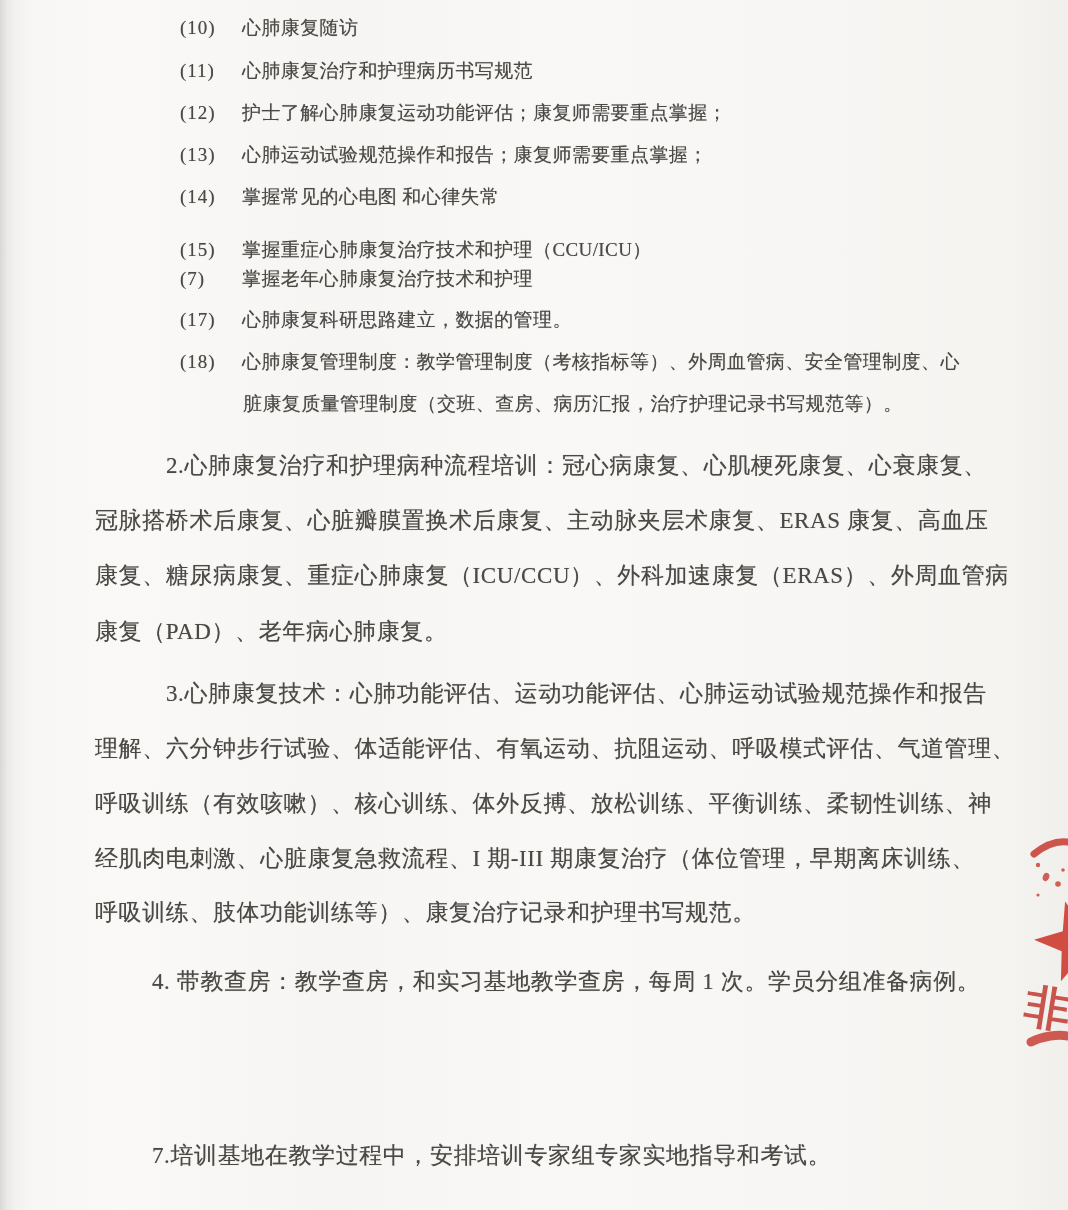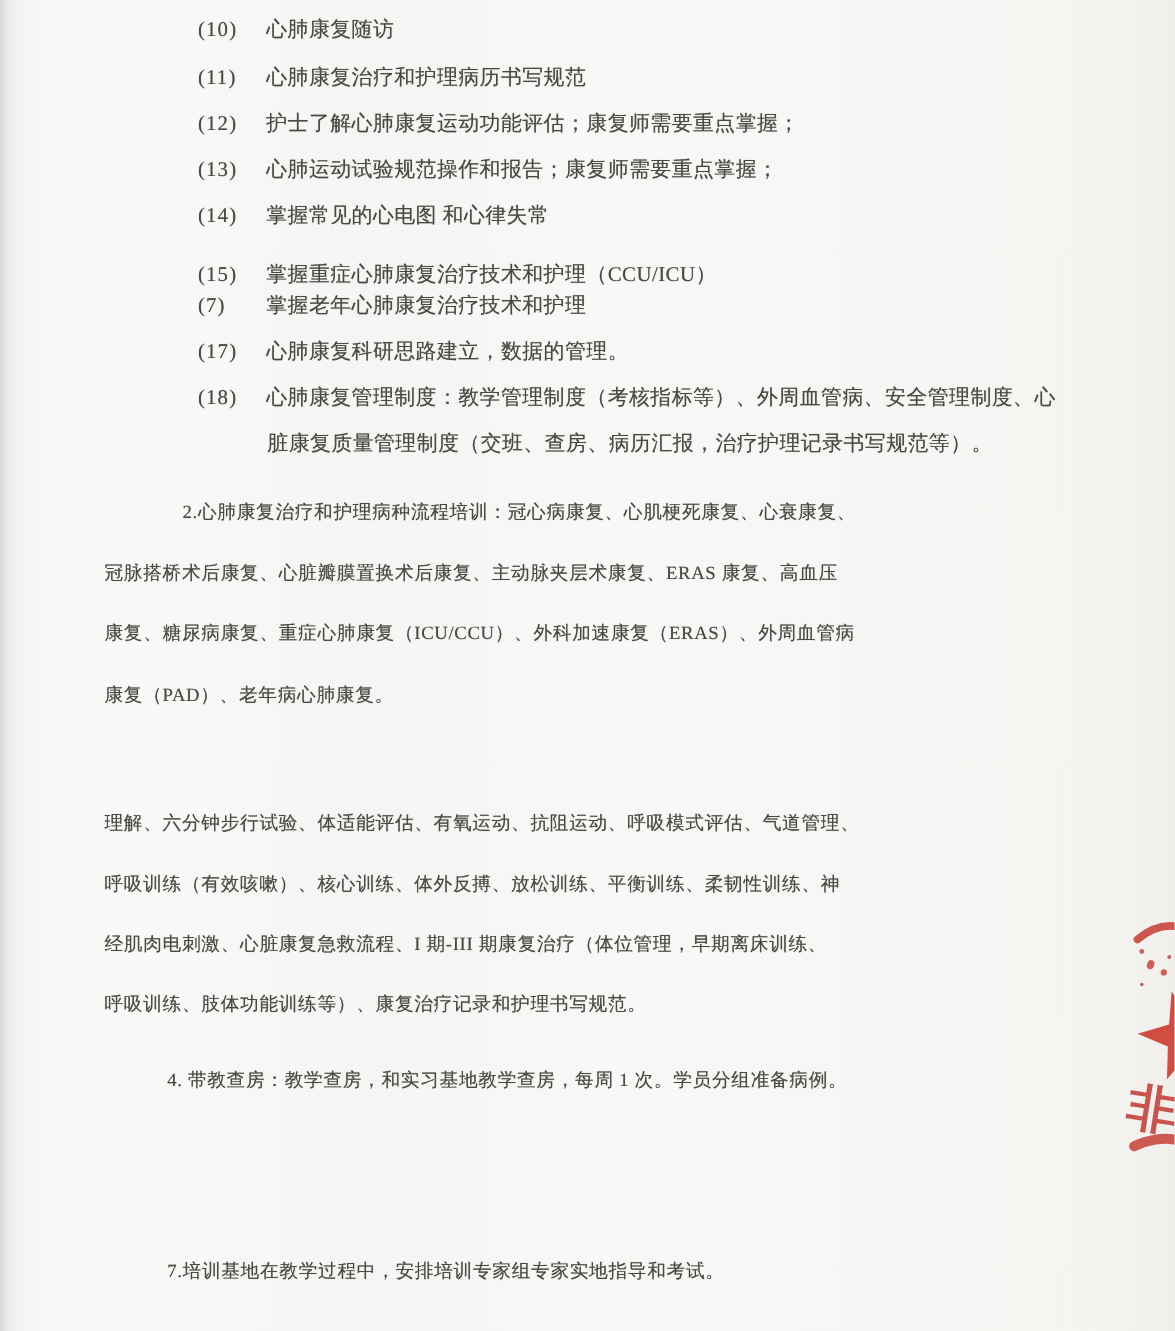--- a/index.html
+++ b/index.html
@@ -18,21 +18,21 @@
     color:#47463f;
   }
   .line{
     position:absolute;
     white-space:nowrap;
     color:#4a4944;
     text-shadow:0 0 0.7px rgba(74,73,68,0.55);
   }
   .li{font-size:19px;line-height:27px;letter-spacing:0.4px;}
   .li .num{display:inline-block;width:62px;letter-spacing:1px;}
-  .para{font-size:17px;line-height:31px;letter-spacing:0.6px;}
+  .para{font-size:23px;line-height:31px;letter-spacing:0.6px;}
   .stamp{
     position:absolute;left:1018px;top:832px;width:50px;height:224px;
   }
 </style>
 </head>
 <body>
 
 <div class="page">
 
   <div class="line li" style="top:14px;left:180px"><span class="num">(10)</span><span>心肺康复随访</span></div>
@@ -44,20 +44,21 @@
   <div class="line li" style="top:265px;left:180px"><span class="num">(7)</span><span>掌握老年心肺康复治疗技术和护理</span></div>
   <div class="line li" style="top:306px;left:180px"><span class="num">(17)</span><span>心肺康复科研思路建立，数据的管理。</span></div>
   <div class="line li" style="top:348px;left:180px"><span class="num">(18)</span><span>心肺康复管理制度：教学管理制度（考核指标等）、外周血管病、安全管理制度、心</span></div>
   <div class="line li" style="top:390px;left:243px">脏康复质量管理制度（交班、查房、病历汇报，治疗护理记录书写规范等）。</div>
 
   <div class="line para" style="top:450px;left:166px">2.心肺康复治疗和护理病种流程培训：冠心病康复、心肌梗死康复、心衰康复、</div>
   <div class="line para" style="top:505px;left:95px">冠脉搭桥术后康复、心脏瓣膜置换术后康复、主动脉夹层术康复、ERAS 康复、高血压</div>
   <div class="line para" style="top:616px;left:95px">康复（PAD）、老年病心肺康复。</div>
   <div class="line para" style="top:560px;left:95px">康复、糖尿病康复、重症心肺康复（ICU/CCU）、外科加速康复（ERAS）、外周血管病</div>
 
+  <div class="line para" style="top:678px;left:166px">3.心肺康复技术：心肺功能评估、运动功能评估、心肺运动试验规范操作和报告</div>
   <div class="line para" style="top:733px;left:95px">理解、六分钟步行试验、体适能评估、有氧运动、抗阻运动、呼吸模式评估、气道管理、</div>
   <div class="line para" style="top:843px;left:95px">经肌肉电刺激、心脏康复急救流程、I 期-III 期康复治疗（体位管理，早期离床训练、</div>
   <div class="line para" style="top:788px;left:95px">呼吸训练（有效咳嗽）、核心训练、体外反搏、放松训练、平衡训练、柔韧性训练、神</div>
   <div class="line para" style="top:897px;left:95px">呼吸训练、肢体功能训练等）、康复治疗记录和护理书写规范。</div>
 
   <div class="line para" style="top:966px;left:152px">4. 带教查房：教学查房，和实习基地教学查房，每周 1 次。学员分组准备病例。</div>
   <div class="line para" style="top:1140px;left:152px">7.培训基地在教学过程中，安排培训专家组专家实地指导和考试。</div>
 
   <svg class="stamp" viewBox="0 0 50 224" width="50" height="224" aria-hidden="true">
     <g fill="none" stroke="#c74035" stroke-linecap="round" opacity="0.88">

